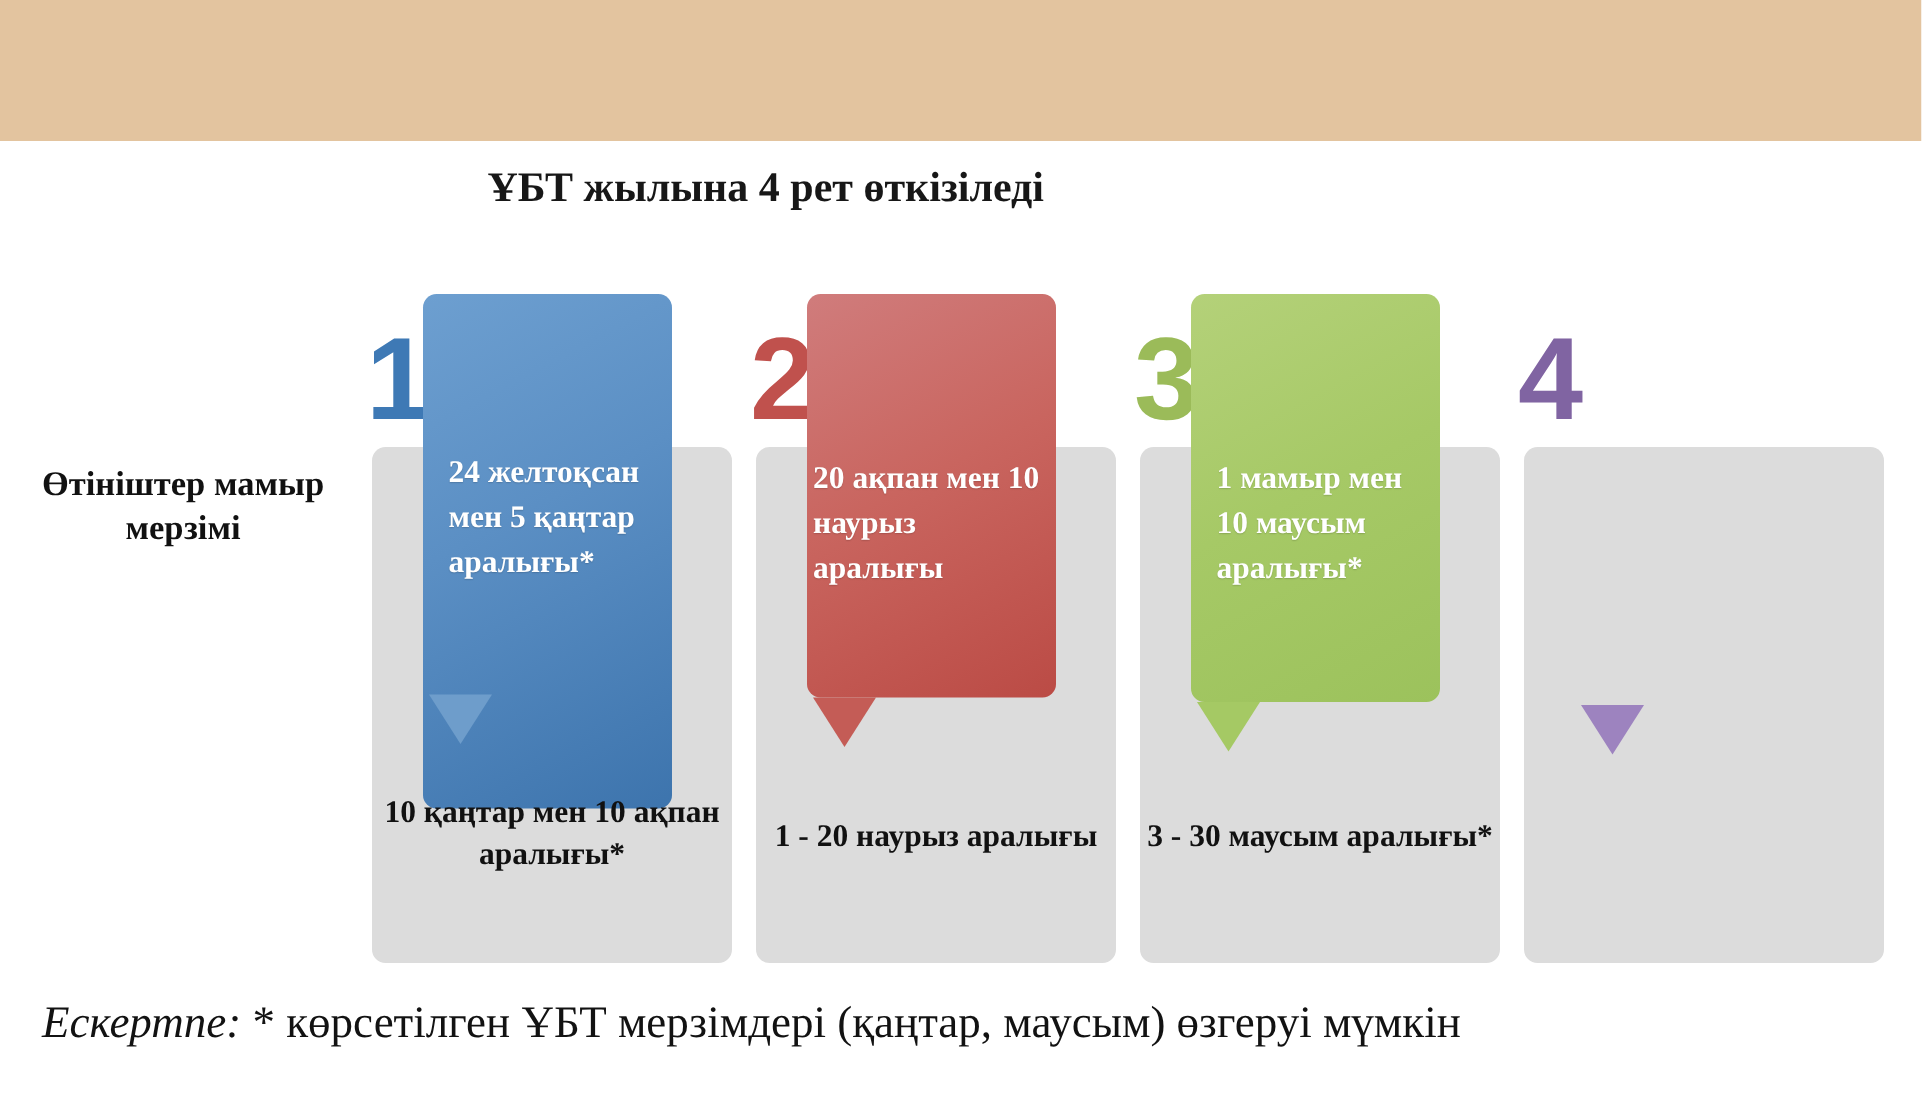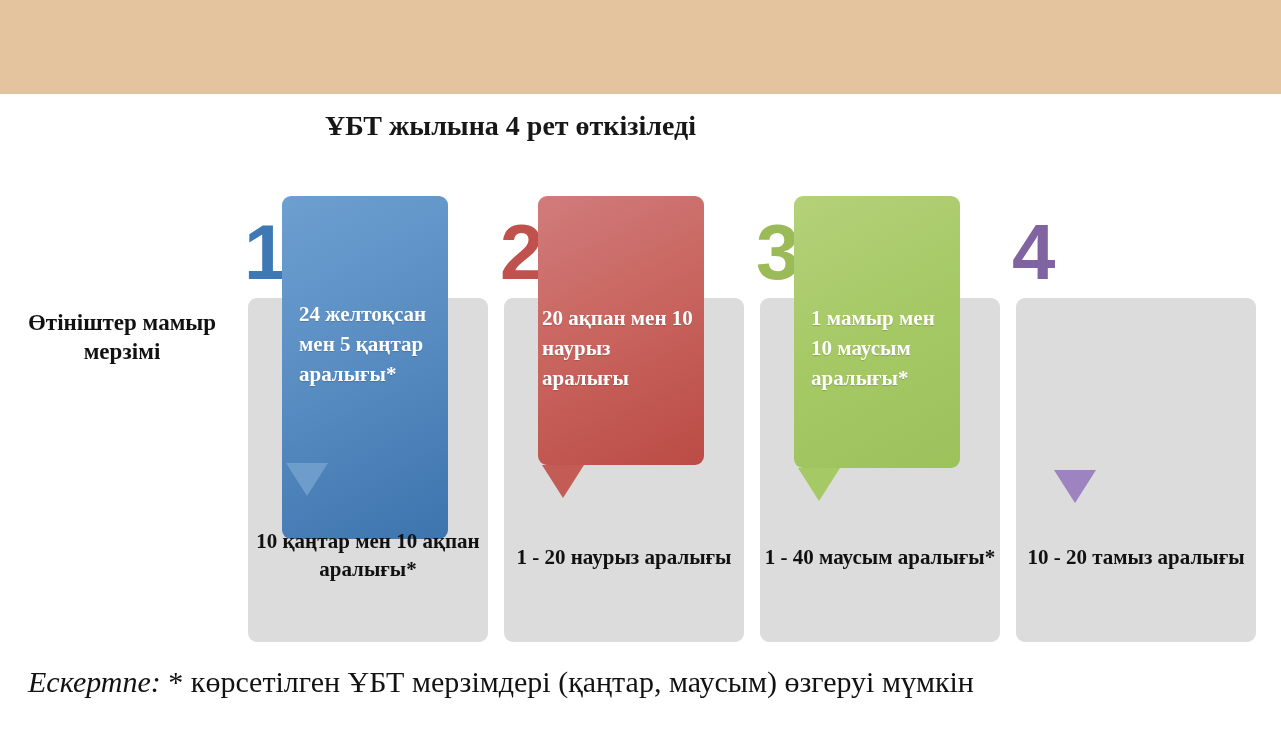--- a/index.html
+++ b/index.html
@@ -239,28 +239,27 @@
 
     <div class="column col-3">
       <div class="panel"></div>
       <div class="numeral">3</div>
       <div class="bubble">
         <div class="bubble-body">
           <div class="bubble-text leading">1 мамыр мен 10 маусым аралығы*</div>
         </div>
       </div>
       <div class="tail"></div>
-      <div class="bottom-text">1 - 40 маусым аралығы*</div>
+      <div class="bottom-text">3 - 30 маусым аралығы*</div>
     </div>
 
     <div class="column col-4">
       <div class="panel"></div>
       <div class="numeral">4</div>
       <div class="tail"></div>
-      <div class="bottom-text">10 - 20 тамыз аралығы</div>
     </div>
 
   </div>
 
   <div class="footnote">
     <span class="em">Ескертпе:</span>
     <span>* көрсетілген ҰБТ мерзімдері (қаңтар, маусым) өзгеруі мүмкін</span>
   </div>
 
 </div>

